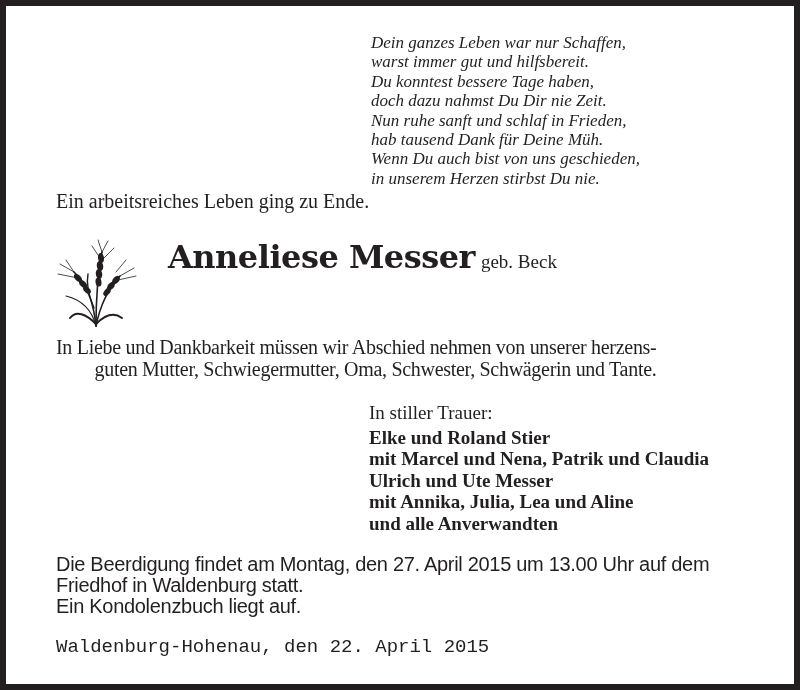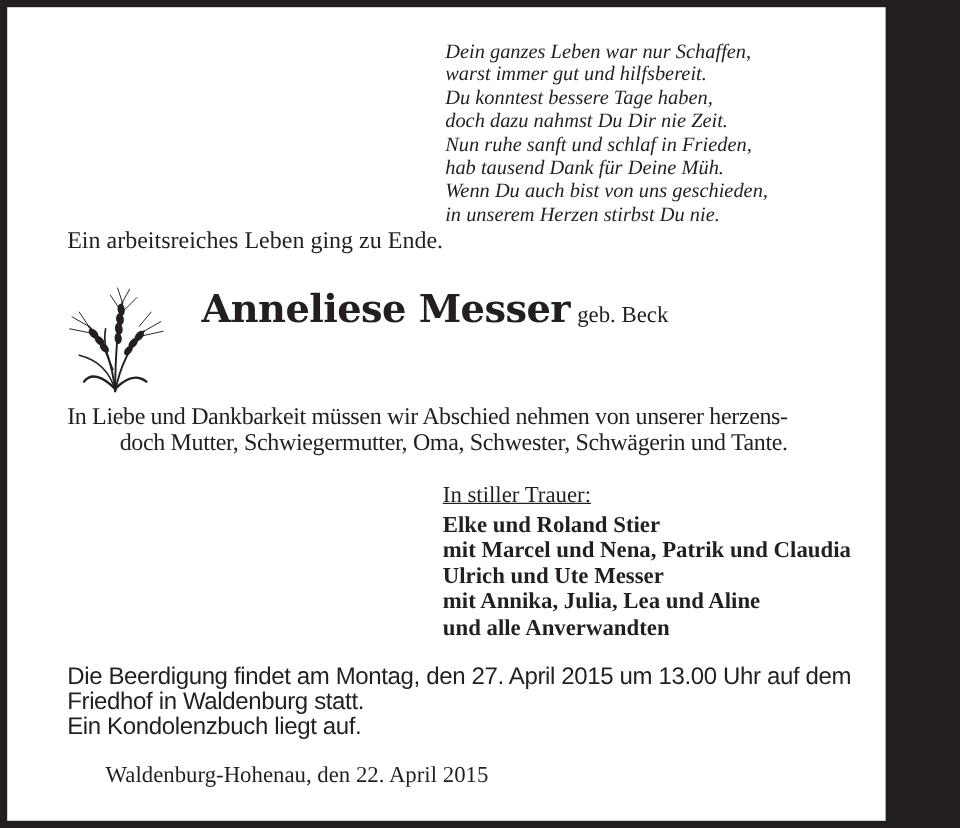--- a/index.html
+++ b/index.html
@@ -5,21 +5,21 @@
     html, body { margin: 0; padding: 0; }
     body {
       width: 800px; height: 690px;
       background: #231f20;
       position: relative;
       overflow: hidden;
     }
     .card {
       position: absolute;
       left: 6px; top: 6px;
-      width: 732px; height: 678px;
+      width: 788px; height: 678px;
       background: #ffffff;
       color: #231f20;
       font-family: "DejaVu Serif", "Liberation Serif", serif;
     }
     .poem {
       position: absolute;
       left: 365px; top: 27px;
       font-family: "Liberation Serif", serif;
       font-style: italic;
       font-size: 17px;
@@ -73,38 +73,37 @@
       letter-spacing: -0.3px;
     }
     .body-text div { white-space: nowrap; text-align: right; }
     .mourners {
       position: absolute;
       left: 363px; top: 396px;
       font-family: "Liberation Serif", serif;
       font-size: 19px;
       line-height: 21.6px;
     }
-    .mourners .label { font-weight: normal; margin-bottom: 3px; text-decoration: underline; }
+    .mourners .label { font-weight: normal; margin-bottom: 3px; }
     .mourners .names div { font-weight: bold; white-space: nowrap; }
     .funeral {
       position: absolute;
       left: 50px; top: 548px;
       font-family: Liberation Sans, sans-serif;
       font-size: 20px;
       line-height: 21px;
       letter-spacing: -0.3px;
     }
     .funeral div { white-space: nowrap; }
     .place-date {
       position: absolute;
       left: 50px; top: 630px;
-      font-family: Liberation Serif, serif;
+      font-family: Liberation Mono, monospace;
       font-size: 19px;
       white-space: nowrap;
-      margin-left: 32px;
     }
   </style>
 </head>
 <body>
 
 <div class="card">
 
   <div class="poem">
     <div>Dein ganzes Leben war nur Schaffen,</div>
     <div>warst immer gut und hilfsbereit.</div>
@@ -158,21 +157,21 @@
     </g>
   </svg>
 
   <div class="name-row">
     <span class="name">Anneliese Messer</span><span class="maiden">geb. Beck</span>
   </div>
 
 
   <div class="body-text">
     <div>In Liebe und Dankbarkeit müssen wir Abschied nehmen von unserer herzens-</div>
-    <div>doch Mutter, Schwiegermutter, Oma, Schwester, Schwägerin und Tante.</div>
+    <div>guten Mutter, Schwiegermutter, Oma, Schwester, Schwägerin und Tante.</div>
   </div>
 
   <div class="mourners">
     <div class="label">In stiller Trauer:</div>
     <div class="names">
       <div>Elke und Roland Stier</div>
       <div>mit Marcel und Nena, Patrik und Claudia</div>
       <div>Ulrich und Ute Messer</div>
       <div>mit Annika, Julia, Lea und Aline</div>
       <div>und alle Anverwandten</div>

